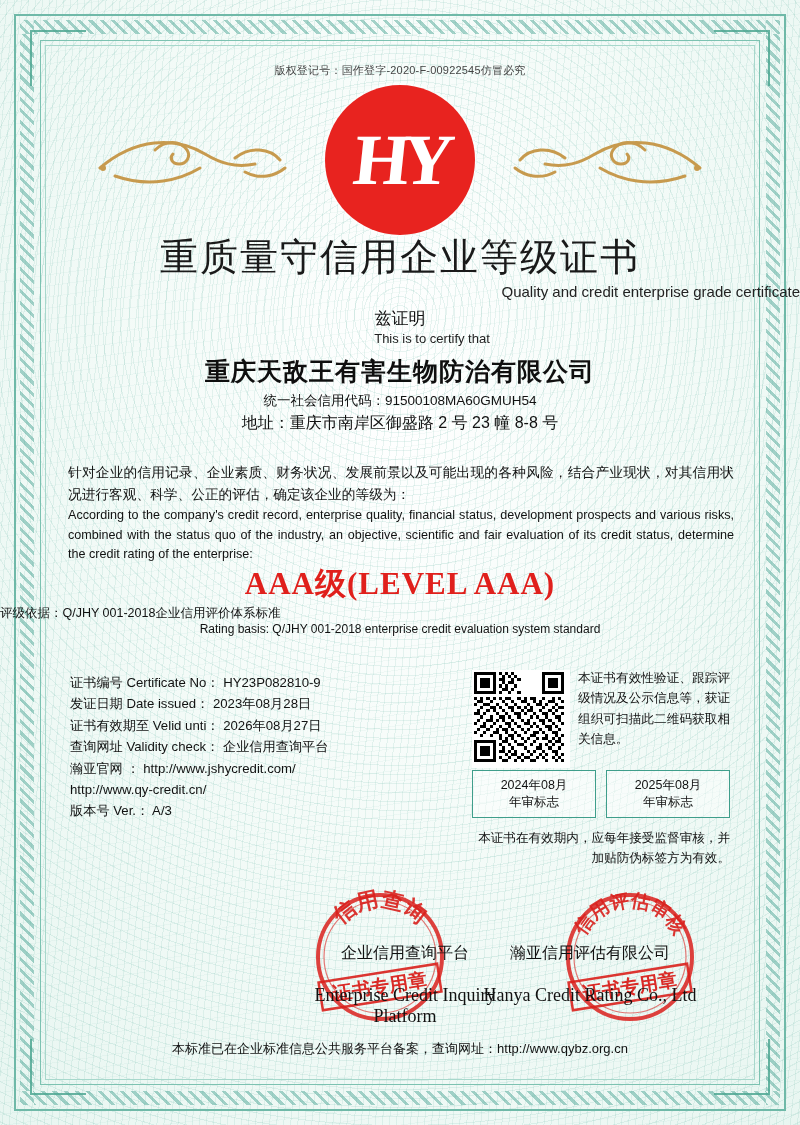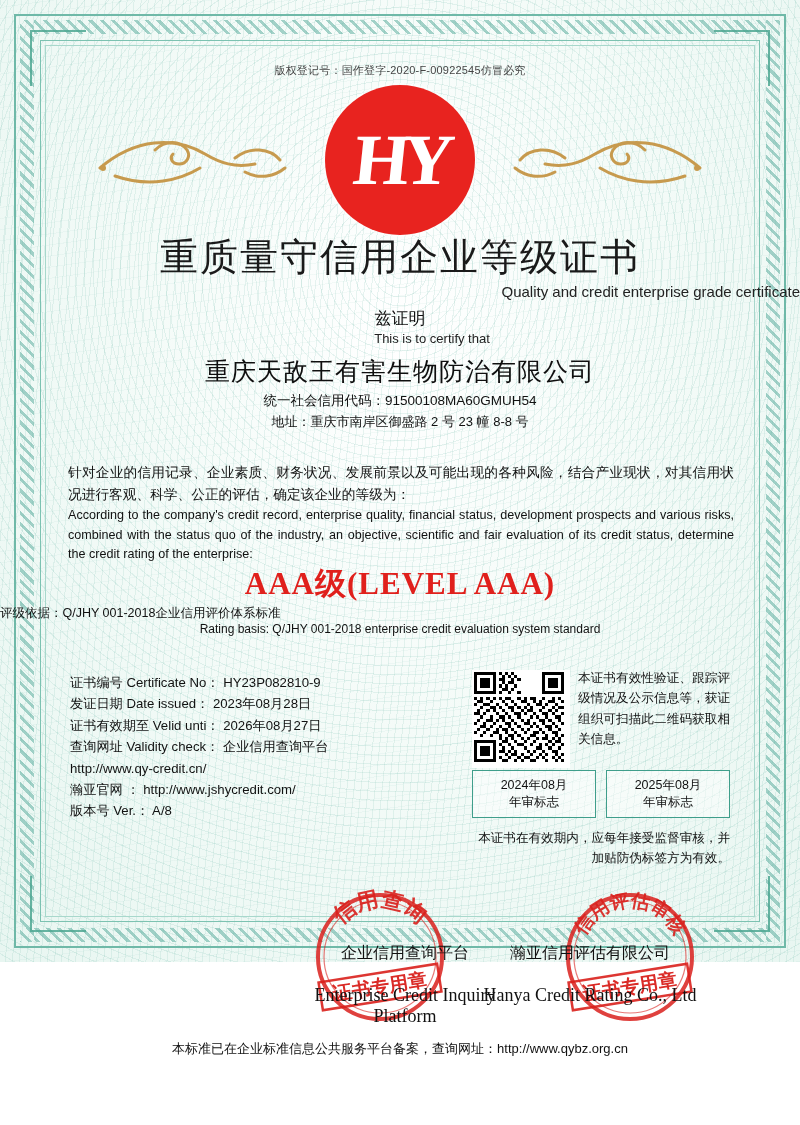--- a/index.html
+++ b/index.html
@@ -4,21 +4,21 @@
 <style>
   html,body{margin:0;padding:0;}
   body{
     width:800px;height:1125px;
     background:#ffffff;
     font-family:"Liberation Sans", sans-serif;
     overflow:hidden;
   }
   .cert{
     position:relative;
-    width:800px;height:962px;
+    width:800px;height:1125px;
     background:
       radial-gradient(ellipse at 50% 35%, #ffffff 0%, #f4fbf8 45%, #e8f6f1 100%);
     box-sizing:border-box;
   }
   
   .texture{
     position:absolute;inset:0;
     background-image:
       repeating-linear-gradient(96deg, rgba(120,190,175,.22) 0px, rgba(120,190,175,.22) 1px, transparent 1px, transparent 7px),
       repeating-linear-gradient(-8deg, rgba(120,190,175,.10) 0px, rgba(120,190,175,.10) 1px, transparent 1px, transparent 11px);
@@ -123,30 +123,30 @@
     font-family:Liberation Mono, monospace;
   }
   .certify-en{
     position:absolute;top:331px;left:0;width:100%;
     text-align:center;font-size:13px;color:#222;padding-left:32px;
   }
   .company{
     position:absolute;top:355px;left:0;width:100%;
     text-align:center;
     font-family:"Liberation Serif", serif;
-    font-weight:normal;font-size:25px;color:#0f0f0f;
+    font-weight:bold;font-size:25px;color:#0f0f0f;
     letter-spacing:1px;
   }
   .usci{
     position:absolute;top:392px;left:0;width:100%;
     text-align:center;font-size:13.5px;color:#111;
   }
   .addr{
     position:absolute;top:413px;left:0;width:100%;
-    text-align:center;font-size:13px;color:#111;
+    text-align:center;font-size:16px;color:#111;
   }
 
   .para{
     position:absolute;top:462px;left:68px;right:66px;
     font-size:13.7px;line-height:1.62;color:#111;
     text-align:justify;
   }
   .para .en{font-size:12.6px;line-height:1.55;}
 
   .level{
@@ -308,31 +308,31 @@
         <span>证书有效期至</span>
         <span>Velid unti：</span>
         <span>2026年08月27日</span>
       </div>
       <div class="row">
         <span>查询网址</span>
         <span>Validity check：</span>
         <span>企业信用查询平台</span>
       </div>
       <div class="row">
-        <span>http://www.qy-credit.cn/</span>
-      </div>
-      <div class="row">
         <span>瀚亚官网</span>
         <span>：</span>
         <span>http://www.jshycredit.com/</span>
       </div>
       <div class="row">
+        <span>http://www.qy-credit.cn/</span>
+      </div>
+      <div class="row">
         <span>版本号</span>
         <span>Ver.：</span>
-        <span>A/8</span>
+        <span>A/3</span>
       </div>
     </div>
 
     <div class="qr">
       <svg width="90" height="90" viewBox="0 0 29 29" shape-rendering="crispEdges">
         <rect width="29" height="29" fill="#ffffff"></rect>
         <g fill="#000000">
           <rect x="0" y="0" width="7" height="1"></rect>
             <rect x="0" y="6" width="7" height="1"></rect>
           <rect x="0" y="0" width="1" height="7"></rect>

